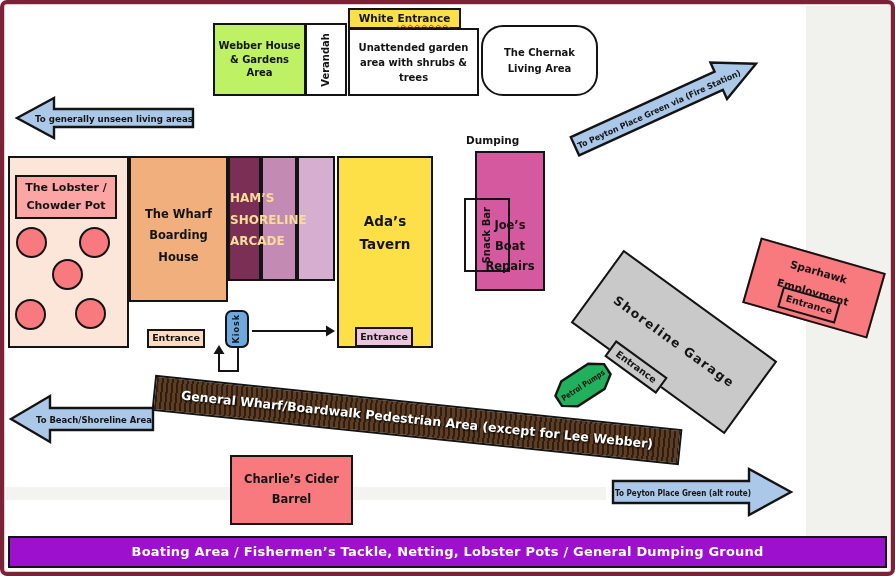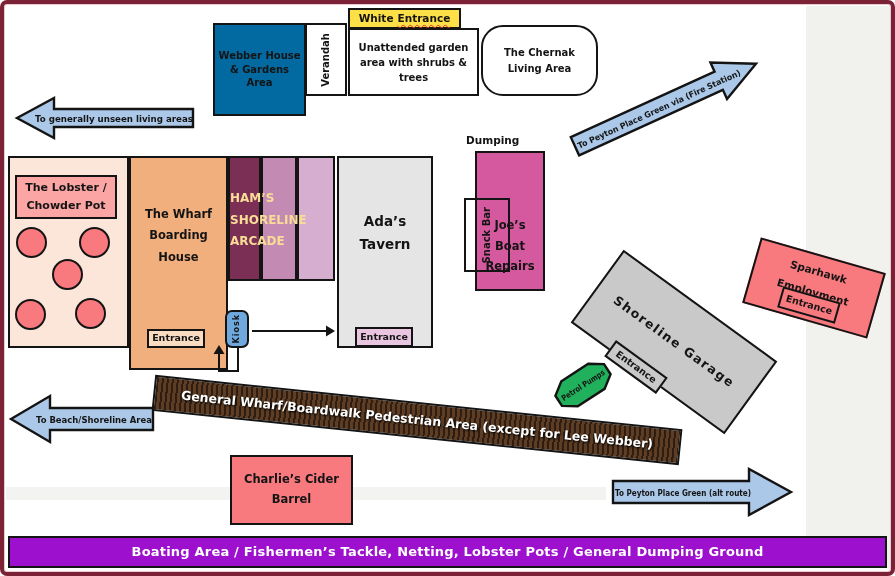--- a/index.html
+++ b/index.html
@@ -31,21 +31,21 @@
 
 <div id="stage">
 
   <div class="shade" style="left:806px; top:6px; width:84px; height:562px; background:#f1f1ee;"></div>
   <div class="shade" style="left:6px; top:487px; width:600px; height:13px; background:#f3f3f1;"></div>
 
   <div class="rbox" style="left:348px; top:8px; width:113px; height:21px; background:#fde047; font-size:10.5px; gap:4px;">
     <span>White</span>
     <span class="misspelled">Entrance</span>
   </div>
-  <div class="rbox" style="left:213px; top:23px; width:93px; height:93px; background:#0369a1; font-size:10px; padding:2px;">
+  <div class="rbox" style="left:213px; top:23px; width:93px; height:73px; background:#bef264; font-size:10px; padding:2px;">
     <span>Webber House &amp; Gardens Area</span>
   </div>
   <div class="rbox" style="left:305px; top:23px; width:42px; height:73px; background:#fff; font-size:10px;">
     <span class="vtext">Verandah</span>
   </div>
   <div class="rbox" style="left:348px; top:28px; width:131px; height:68px; background:#fff; font-size:10px; padding:2px; line-height:1.5;">
     <span>Unattended garden area with shrubs &amp; trees</span>
   </div>
   <div class="rbox" style="left:481px; top:25px; width:117px; height:71px; background:#fff; font-size:10px; padding:3px; line-height:1.55;border-radius:22px;">
     <span>The Chernak Living Area</span>
@@ -74,35 +74,35 @@
   <div class="rbox" style="left:8px; top:156px; width:121px; height:192px; background:#fce6da;"></div>
   <div class="rbox" style="left:15px; top:175px; width:102px; height:44px; background:#fca5a5; font-size:11px; line-height:1.6;">
     <span>The Lobster / Chowder Pot</span>
   </div>
   <div class="rbox" style="left:16px; top:227px; width:31px; height:31px; border-radius:50%; border-width:2.5px; background:#f8797e;"></div>
   <div class="rbox" style="left:79px; top:227px; width:31px; height:31px; border-radius:50%; border-width:2.5px; background:#f8797e;"></div>
   <div class="rbox" style="left:52px; top:259px; width:31px; height:31px; border-radius:50%; border-width:2.5px; background:#f8797e;"></div>
   <div class="rbox" style="left:15px; top:299px; width:31px; height:31px; border-radius:50%; border-width:2.5px; background:#f8797e;"></div>
   <div class="rbox" style="left:75px; top:298px; width:31px; height:31px; border-radius:50%; border-width:2.5px; background:#f8797e;"></div>
 
-  <div class="rbox" style="left:129px; top:156px; width:99px; height:214px; background:#f1af7d; font-size:11.5px; line-height:1.85; align-items:flex-start; padding-top:46px;">
+  <div class="rbox" style="left:129px; top:156px; width:99px; height:146px; background:#f1af7d; font-size:11.5px; line-height:1.85; align-items:flex-start; padding-top:46px;">
     <span style="display:block; width:80px;">The Wharf Boarding House</span>
   </div>
   <div class="rbox" style="left:147px; top:329px; width:58px; height:19px; background:#fadcc2; font-size:9.5px;">
     <span>Entrance</span>
   </div>
 
   <div class="rbox" style="left:228px; top:156px; width:33px; height:125px; background:#7c2f55;"></div>
   <div class="rbox" style="left:261px; top:156px; width:36px; height:125px; background:#c38bb4;"></div>
   <div class="rbox" style="left:297px; top:156px; width:38px; height:125px; background:#d5aed0;"></div>
   <div style="position:absolute; left:230px; top:188px; width:102px; font-weight:bold; font-size:12px; line-height:1.8; color:#f9dc96; z-index:6;">
     <span>HAM’S SHORELINE ARCADE</span>
   </div>
 
-  <div class="rbox" style="left:337px; top:156px; width:96px; height:192px; background:#e5e5e5; font-size:13.5px; line-height:1.7; align-items:flex-start; padding-top:52px;">
+  <div class="rbox" style="left:337px; top:156px; width:96px; height:192px; background:#fde047; font-size:13.5px; line-height:1.7; align-items:flex-start; padding-top:52px;">
     <span style="display:block; width:70px;">Ada’s Tavern</span>
   </div>
   <div class="rbox" style="left:355px; top:327px; width:58px; height:20px; background:#eac5df; font-size:9.5px;">
     <span>Entrance</span>
   </div>
 
   <div class="rbox" style="left:225px; top:310px; width:24px; height:38px; background:#6fa8dc; border-radius:7px; font-size:8px; z-index:7;">
     <span class="vtext" style="letter-spacing:1px;">Kiosk</span>
   </div>
 

